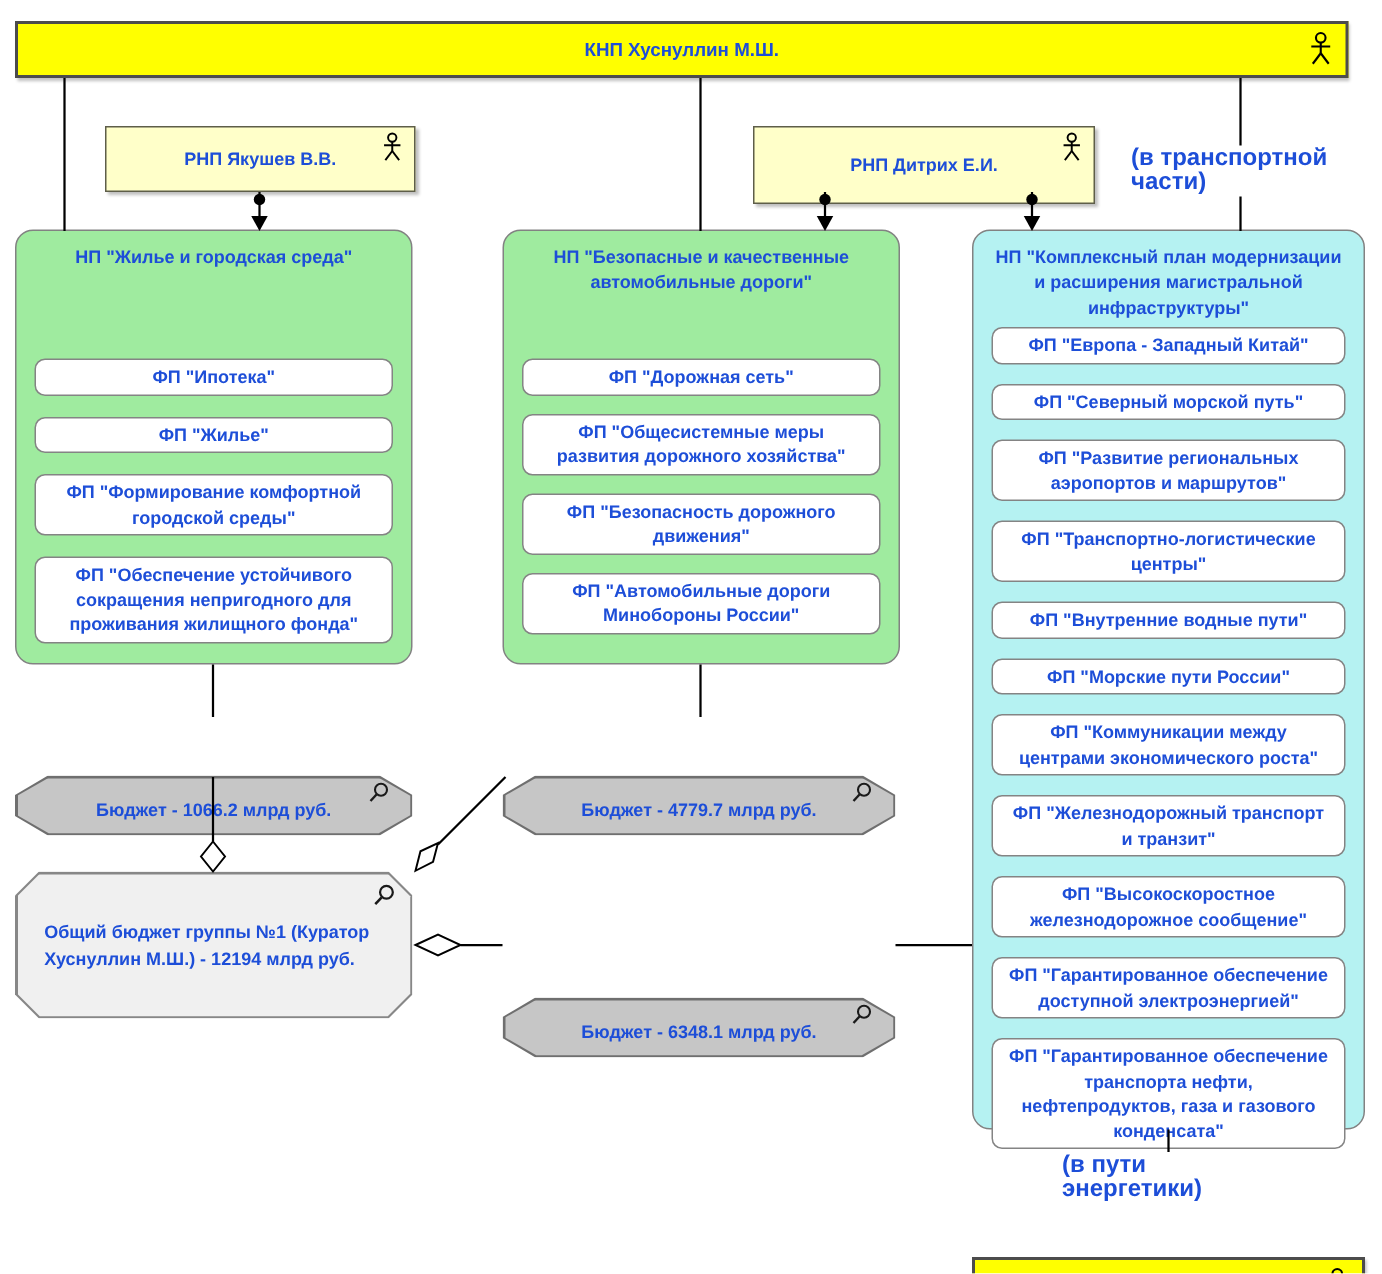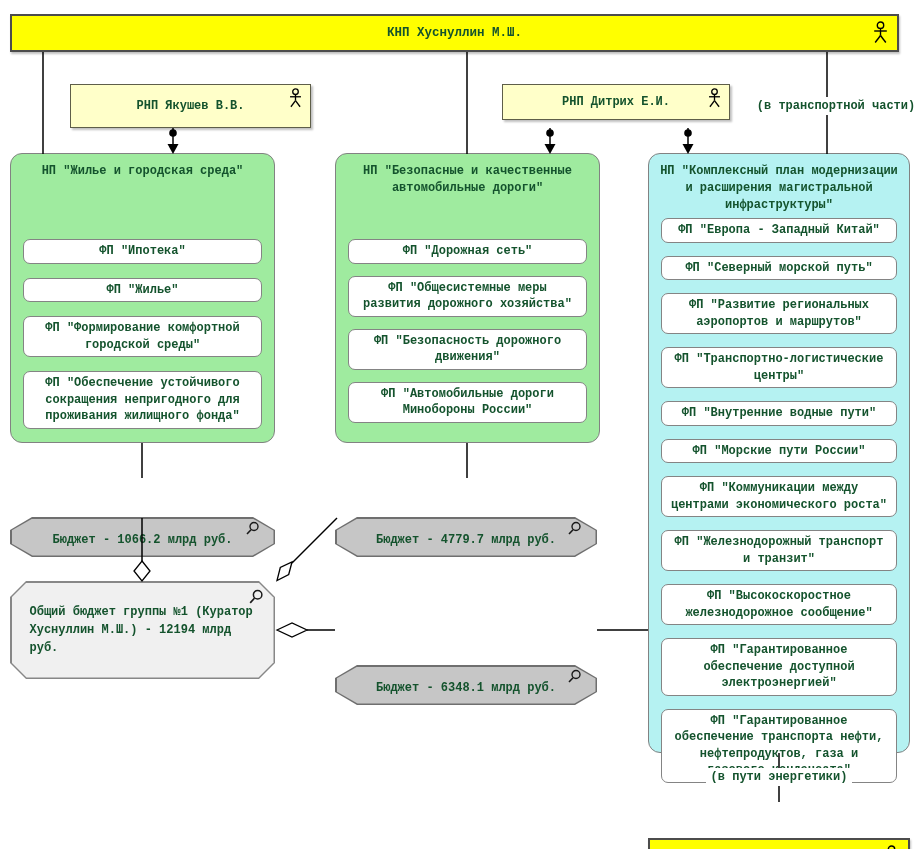--- a/index.html
+++ b/index.html
@@ -1,23 +1,23 @@
 <!DOCTYPE html>
 <html lang="ru"><head>
 <meta charset="utf-8">
 <style>
   * { box-sizing: border-box; margin: 0; padding: 0; }
   html,body { background:#ffffff; }
   .canvas {
     position: relative;
     width: 921px; height: 849px;
     background: #ffffff;
-    font-family: Liberation Mono, monospace;
+    font-family: Liberation Sans, sans-serif;
     font-weight: bold;
-    color: #14532d;
+    color: #1d4ed8;
     overflow: hidden;
   }
   
   .connectors { position:absolute; left:0; top:0; width:921px; height:849px; pointer-events:none; z-index:5; }
 
   
   .bar {
     position:absolute; background:#ffff00;
     border:2px solid #4c4c4c;
     display:flex; align-items:center; justify-content:center;
@@ -29,22 +29,22 @@
   .bar .actor-glyph { position:absolute; right:9px; top:5px; }
 
   
   .actor-box {
     position:absolute; background:#ffffc9;
     border:1.5px solid #5e5e49;
     display:flex; align-items:center; justify-content:center;
     font-size:12px; z-index:2;
     box-shadow:2px 2px 2px rgba(0,0,0,0.25);
   }
-  .actor-yakushev { left:70px; top:84px; width:241px; height:44px; }
-  .actor-ditrikh  { left:502px; top:84px; width:228px; height:36px; }
+  .actor-yakushev { left:70px; top:84px; width:207px; height:44px; }
+  .actor-ditrikh  { left:502px; top:84px; width:228px; height:52px; }
   .actor-box .actor-glyph { position:absolute; right:8px; top:3px; }
 
   
   .program {
     position:absolute; border:1.5px solid #828282; border-radius:12px; z-index:2;
   }
   .program-green { background:#9feb9f; }
   .program-cyan  { background:#b5f2f2; }
   .prog-housing { left:10px;  top:153px; width:265px; height:290px; }
   .prog-roads   { left:335px; top:153px; width:265px; height:290px; }
@@ -90,22 +90,22 @@
   .total-inner {
     position:absolute; inset:1.5px; background:#f0f0f0;
     clip-path:polygon(15px 0,calc(100% - 15px) 0,100% 15px,100% calc(100% - 15px),calc(100% - 15px) 100%,15px 100%,0 calc(100% - 15px),0 15px);
     display:flex; align-items:center; justify-content:center;
     text-align:left; font-size:12px; line-height:18px; padding:0 18px;
   }
   .total-box .magnifier-glyph { position:absolute; right:11px; top:8px; z-index:3; }
 
   
   .note {
-    position:absolute; background:#ffffff; text-align:center;
-    font-size:12px; line-height:16px; z-index:6; padding:1px 2px;
+    position:absolute; background:#ffffff; text-align:left;
+    font-size:16px; line-height:16px; z-index:6; padding:1px 2px;
   }
   .note-transport { left:752px; top:97px;  width:168px; }
   .note-energy    { left:706px; top:768px; width:146px; }
 </style>
 </head>
 <body>
 
 <div class="canvas">
 
   <svg class="connectors" width="921" height="849" viewBox="0 0 921 849">

